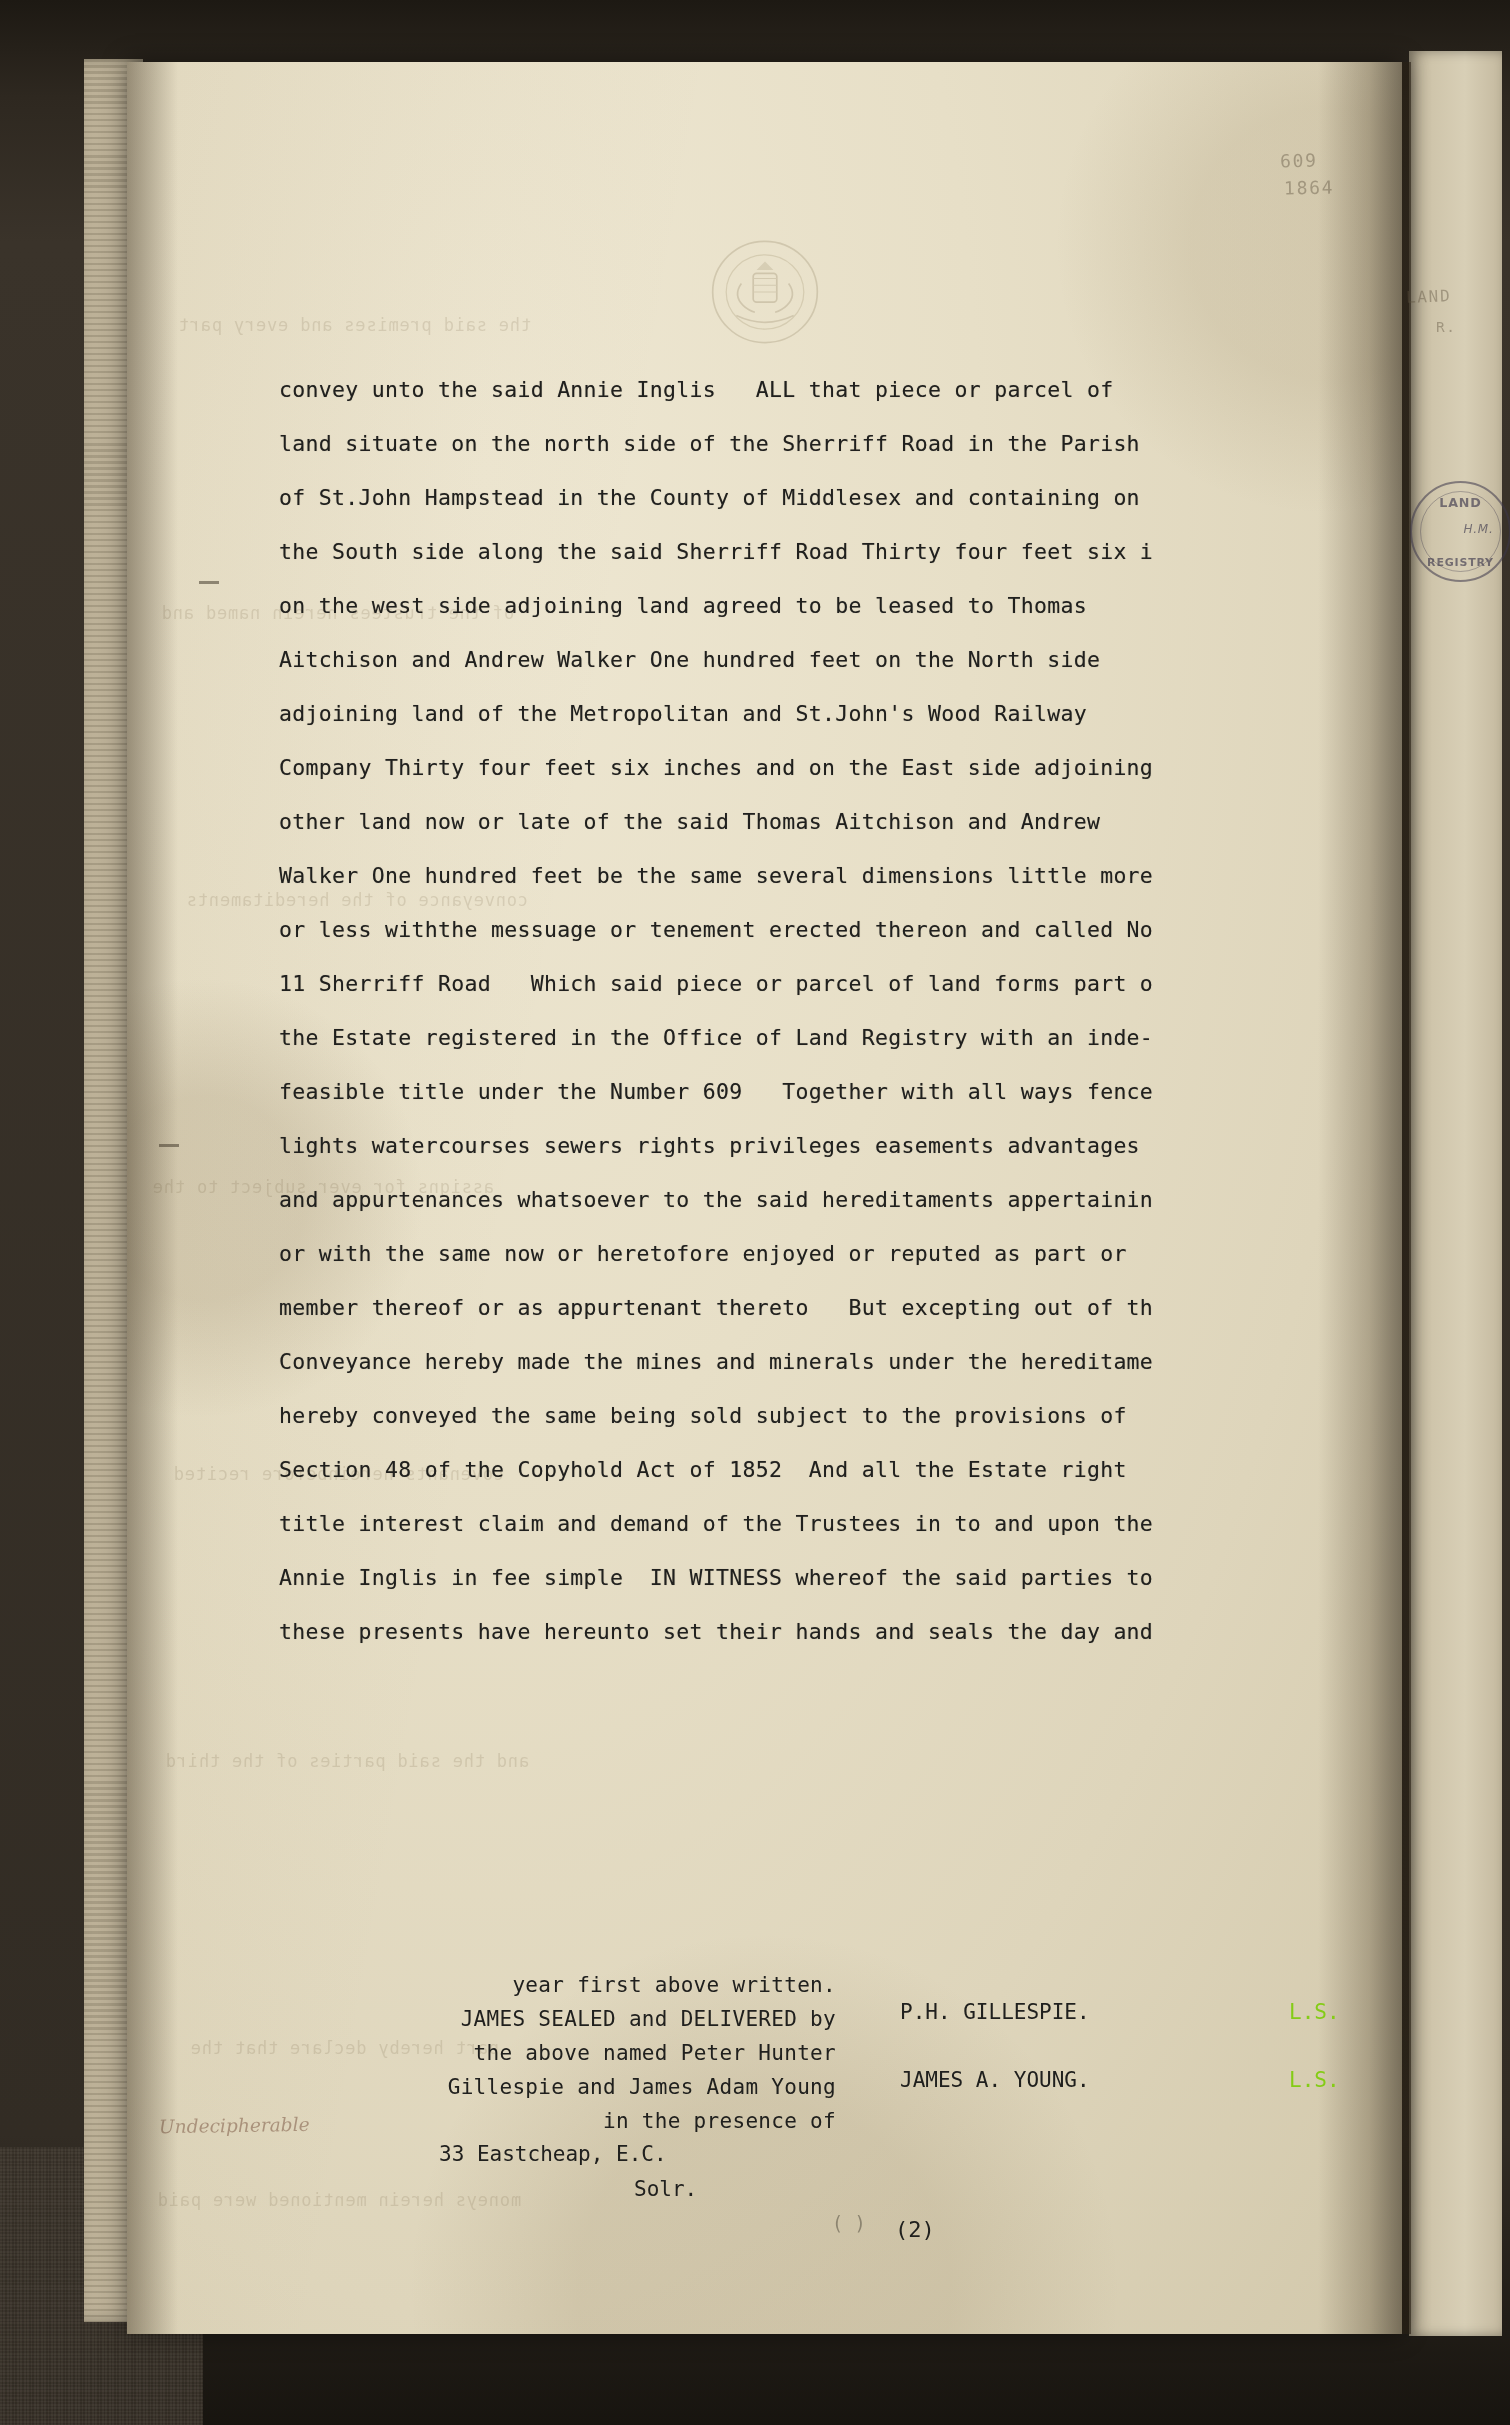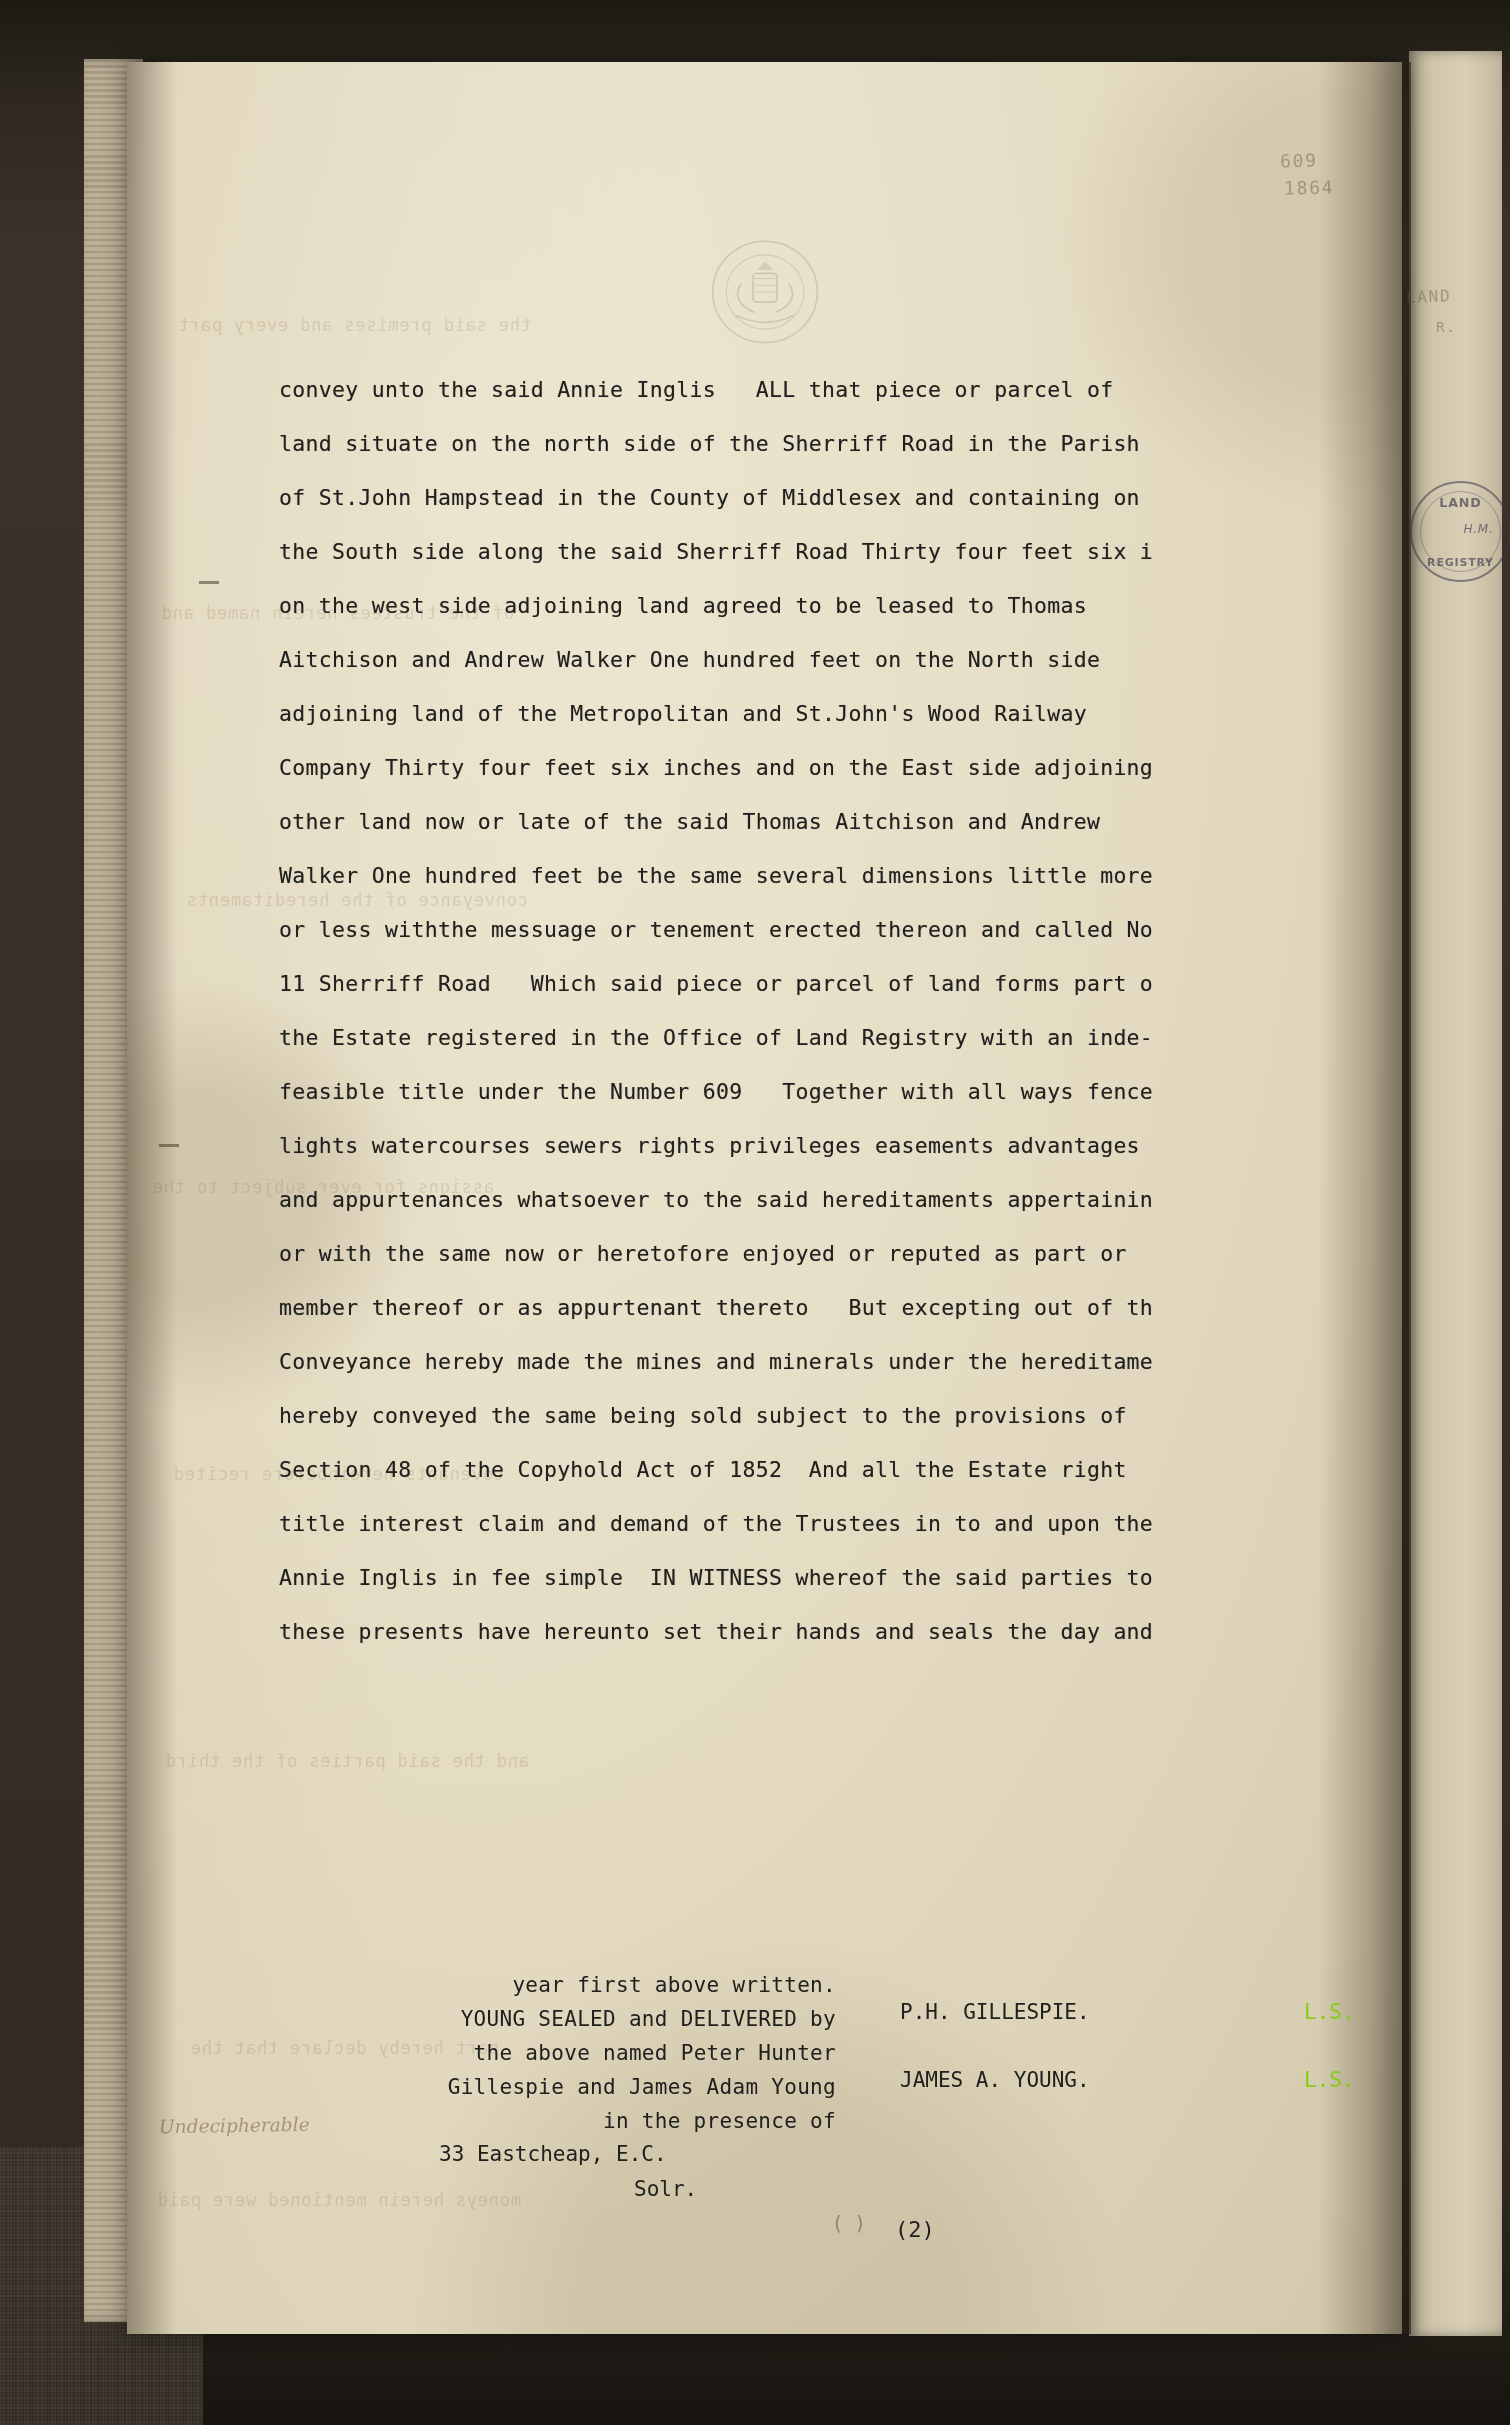--- a/index.html
+++ b/index.html
@@ -222,21 +222,20 @@
     text-align: right;
   }
   #exec-signatures {
     position: absolute;
     left: 621px; top: 32px;
   }
   .sig-row {
     display: flex;
     align-items: center;
     margin-bottom: 44px;
-    gap: 15px;
   }
   .sig-name {
     width: 389px;
     font-family: "DejaVu Sans Mono", monospace;
     font-size: 21px;
     color: #20201e;
     white-space: pre;
   }
   .sig-ls {
     font-family: "DejaVu Sans Mono", monospace;
@@ -349,21 +348,21 @@
   <div class="body-line">hereby conveyed the same being sold subject to the provisions of</div>
   <div class="body-line">Section 48 of the Copyhold Act of 1852  And all the Estate right</div>
   <div class="body-line">title interest claim and demand of the Trustees in to and upon the</div>
   <div class="body-line">Annie Inglis in fee simple  IN WITNESS whereof the said parties to</div>
   <div class="body-line">these presents have hereunto set their hands and seals the day and</div>
 </div>
 
 <div id="execution-block">
   <div id="exec-left">
     <div class="exec-line">year first above written.</div>
-    <div class="exec-line">YOUNG SEALED and DELIVERED by</div>
+    <div class="exec-line">JAMES SEALED and DELIVERED by</div>
     <div class="exec-line">the above named Peter Hunter</div>
     <div class="exec-line">Gillespie and James Adam Young</div>
     <div class="exec-line">in the presence of</div>
   </div>
 
   <div id="exec-signatures">
     <div class="sig-row">
       <div class="sig-name">P.H. GILLESPIE.</div>
       <div class="sig-ls">L.S.</div>
     </div>

